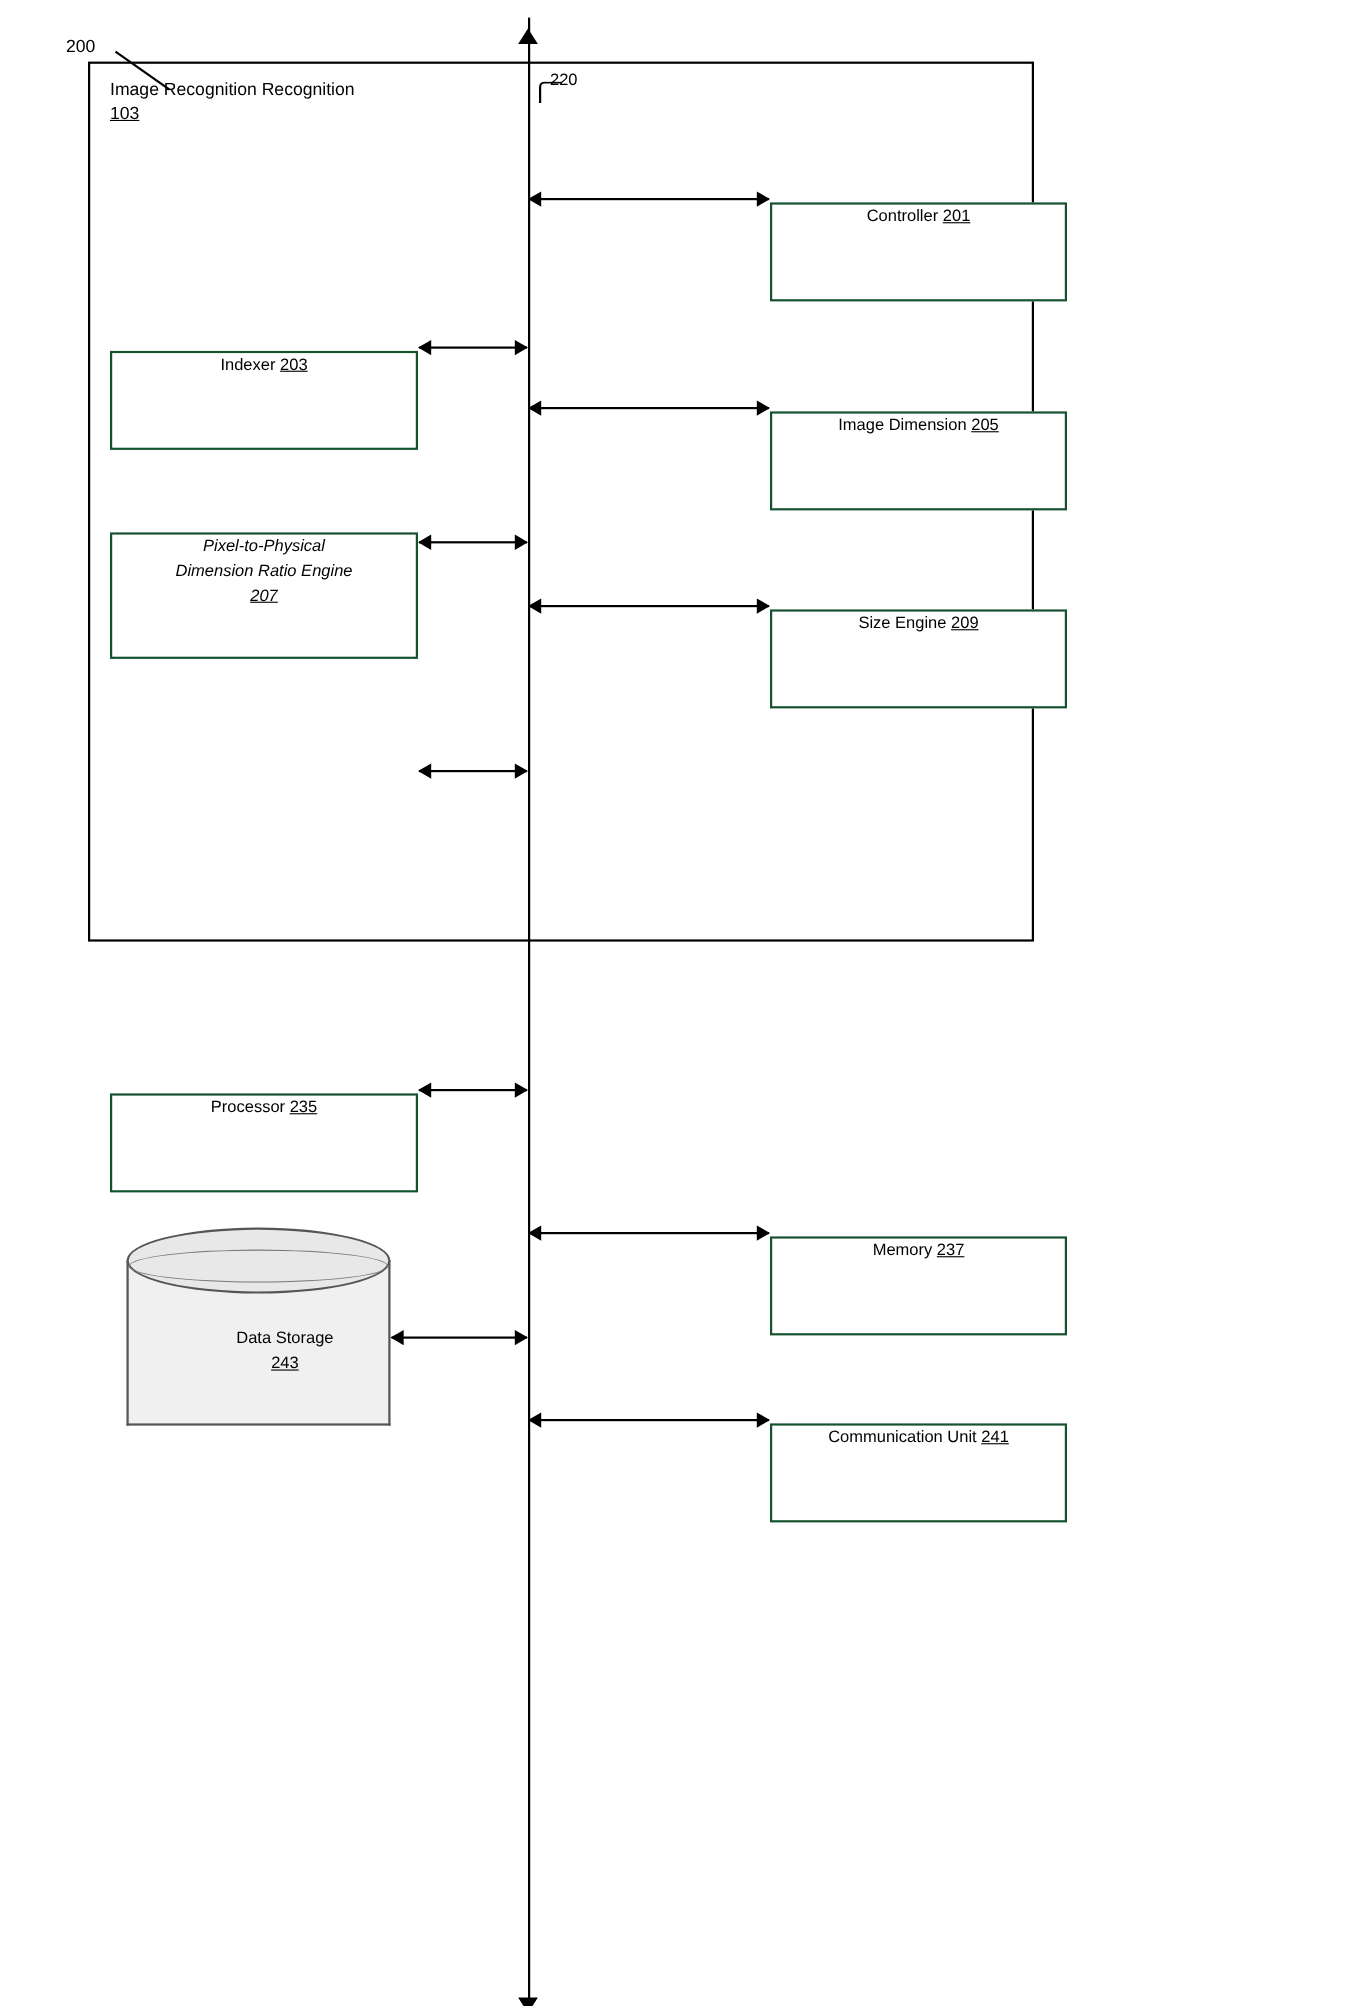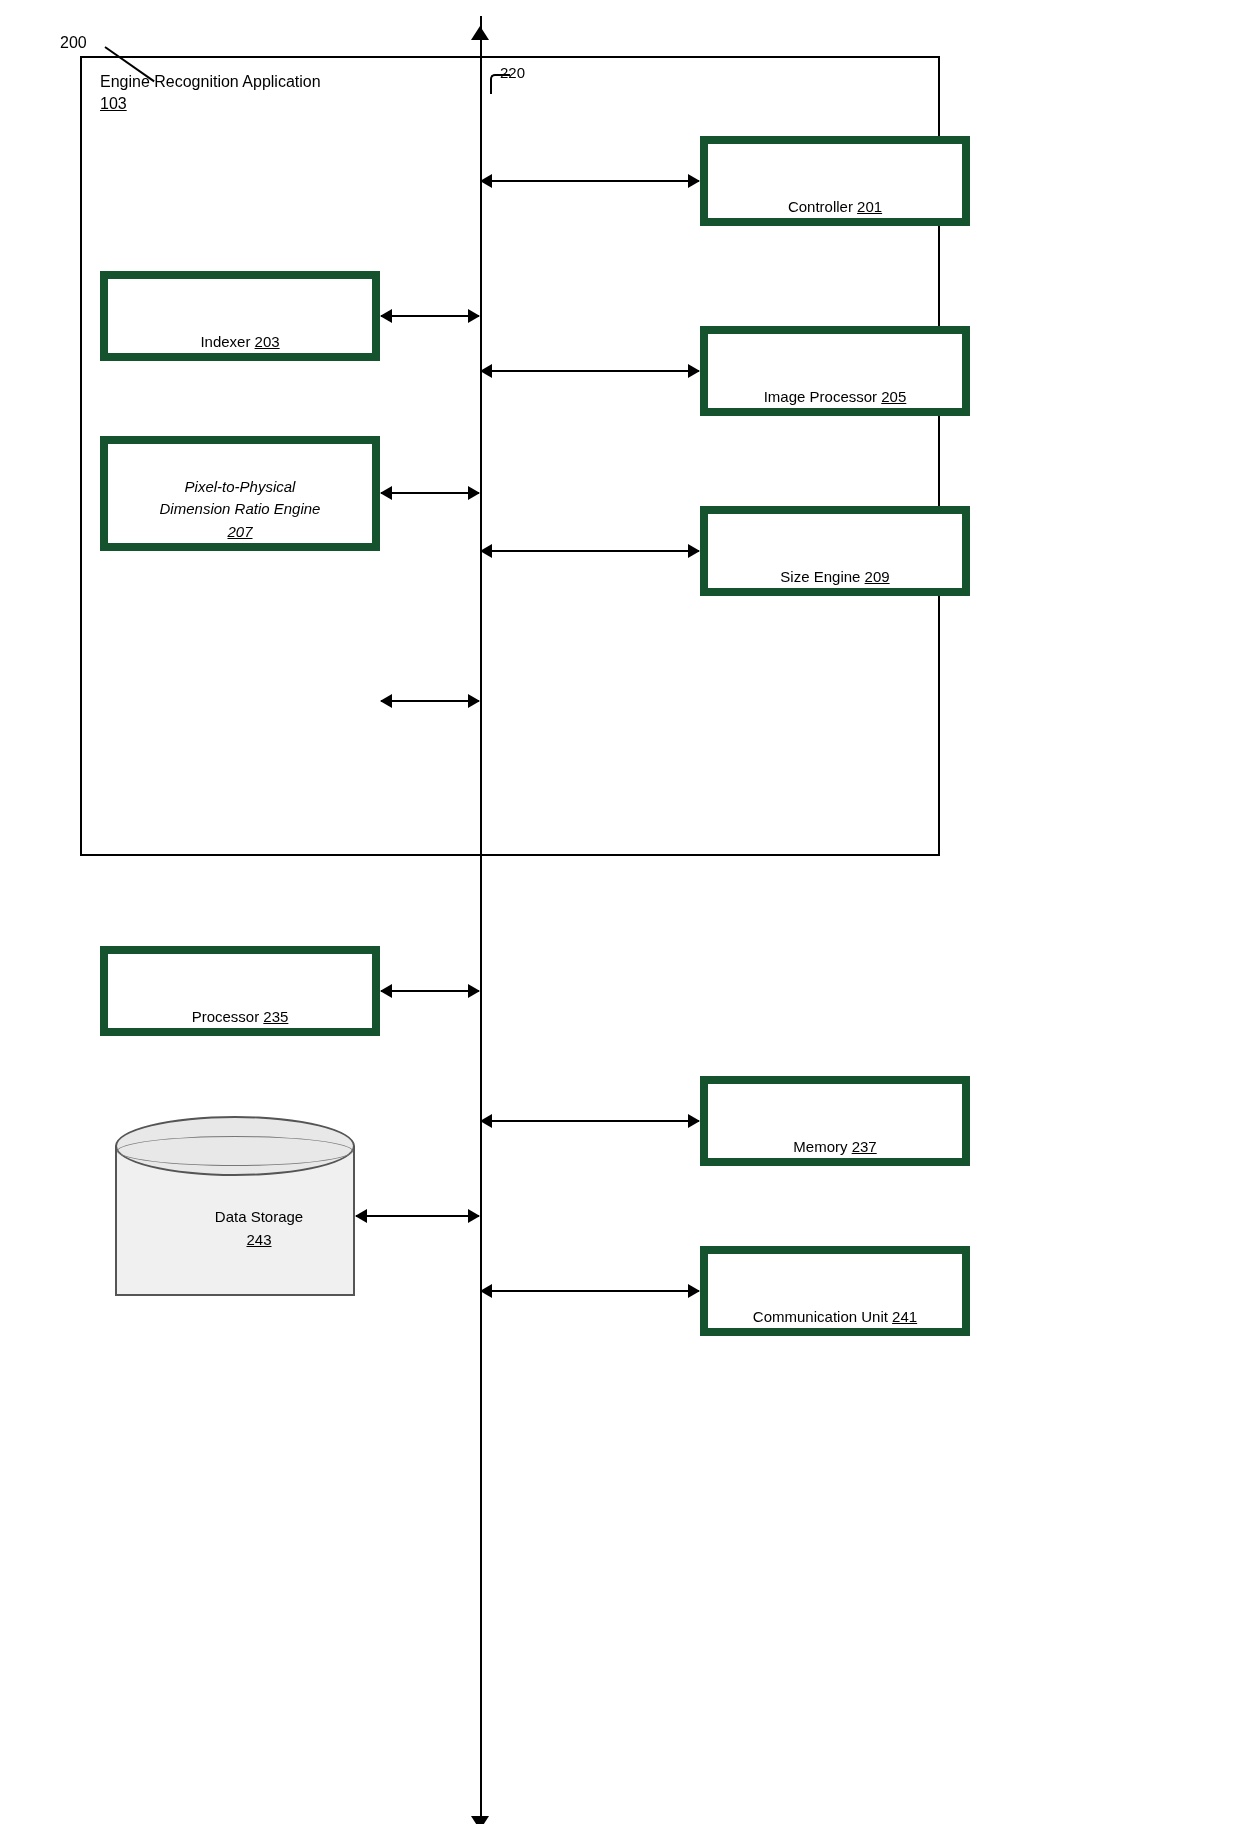--- a/index.html
+++ b/index.html
@@ -110,27 +110,28 @@
       width: 20px;
       height: 20px;
       border-top: 2px solid #000;
       border-left: 2px solid #000;
       border-radius: 5px 0 0 0;
     }
 
     
     .box {
       position: absolute;
-      border: 8px solid #14532d;
+      border: 2px solid #14532d;
       background: #fff;
       display: flex;
-      align-items: flex-end;
+      align-items: flex-start;
       justify-content: center;
       text-align: center;
       line-height: 1.5;
+      margin-top: 48px;
     }
 
     
     .box-indexer {
       top: 255px;
       left: 100px;
       width: 280px;
       height: 90px;
     }
     .box-pixel {
@@ -273,21 +274,21 @@
   <div class="main-vertical-line"></div>
   <div class="arrow-top"></div>
   <div class="arrow-bottom"></div>
 
   <div class="ref-200">200</div>
   <div class="ref-200-arrow"></div>
 
   <div class="ira-box"></div>
 
   <div class="ira-label">
-    <div class="title">Engine Recognition Application</div>
+    <div class="title">Image Recognition Recognition</div>
     <span class="num underline">103</span>
   </div>
 
   <div class="ref-220">220</div>
   <div class="ref-220-curve"></div>
 
   <div class="box box-indexer">
     <div>
       <span>Indexer</span> <span class="underline">203</span>
     </div>
@@ -301,21 +302,21 @@
 
 
   <div class="box box-controller">
     <div>
       <span>Controller</span> <span class="underline">201</span>
     </div>
   </div>
 
   <div class="box box-image-proc">
     <div>
-      <span>Image Processor</span> <span class="underline">205</span>
+      <span>Image Dimension</span> <span class="underline">205</span>
     </div>
   </div>
 
   <div class="box box-size-engine">
     <div>
       <span>Size Engine</span> <span class="underline">209</span>
     </div>
   </div>
 
   <div class="box box-processor">

